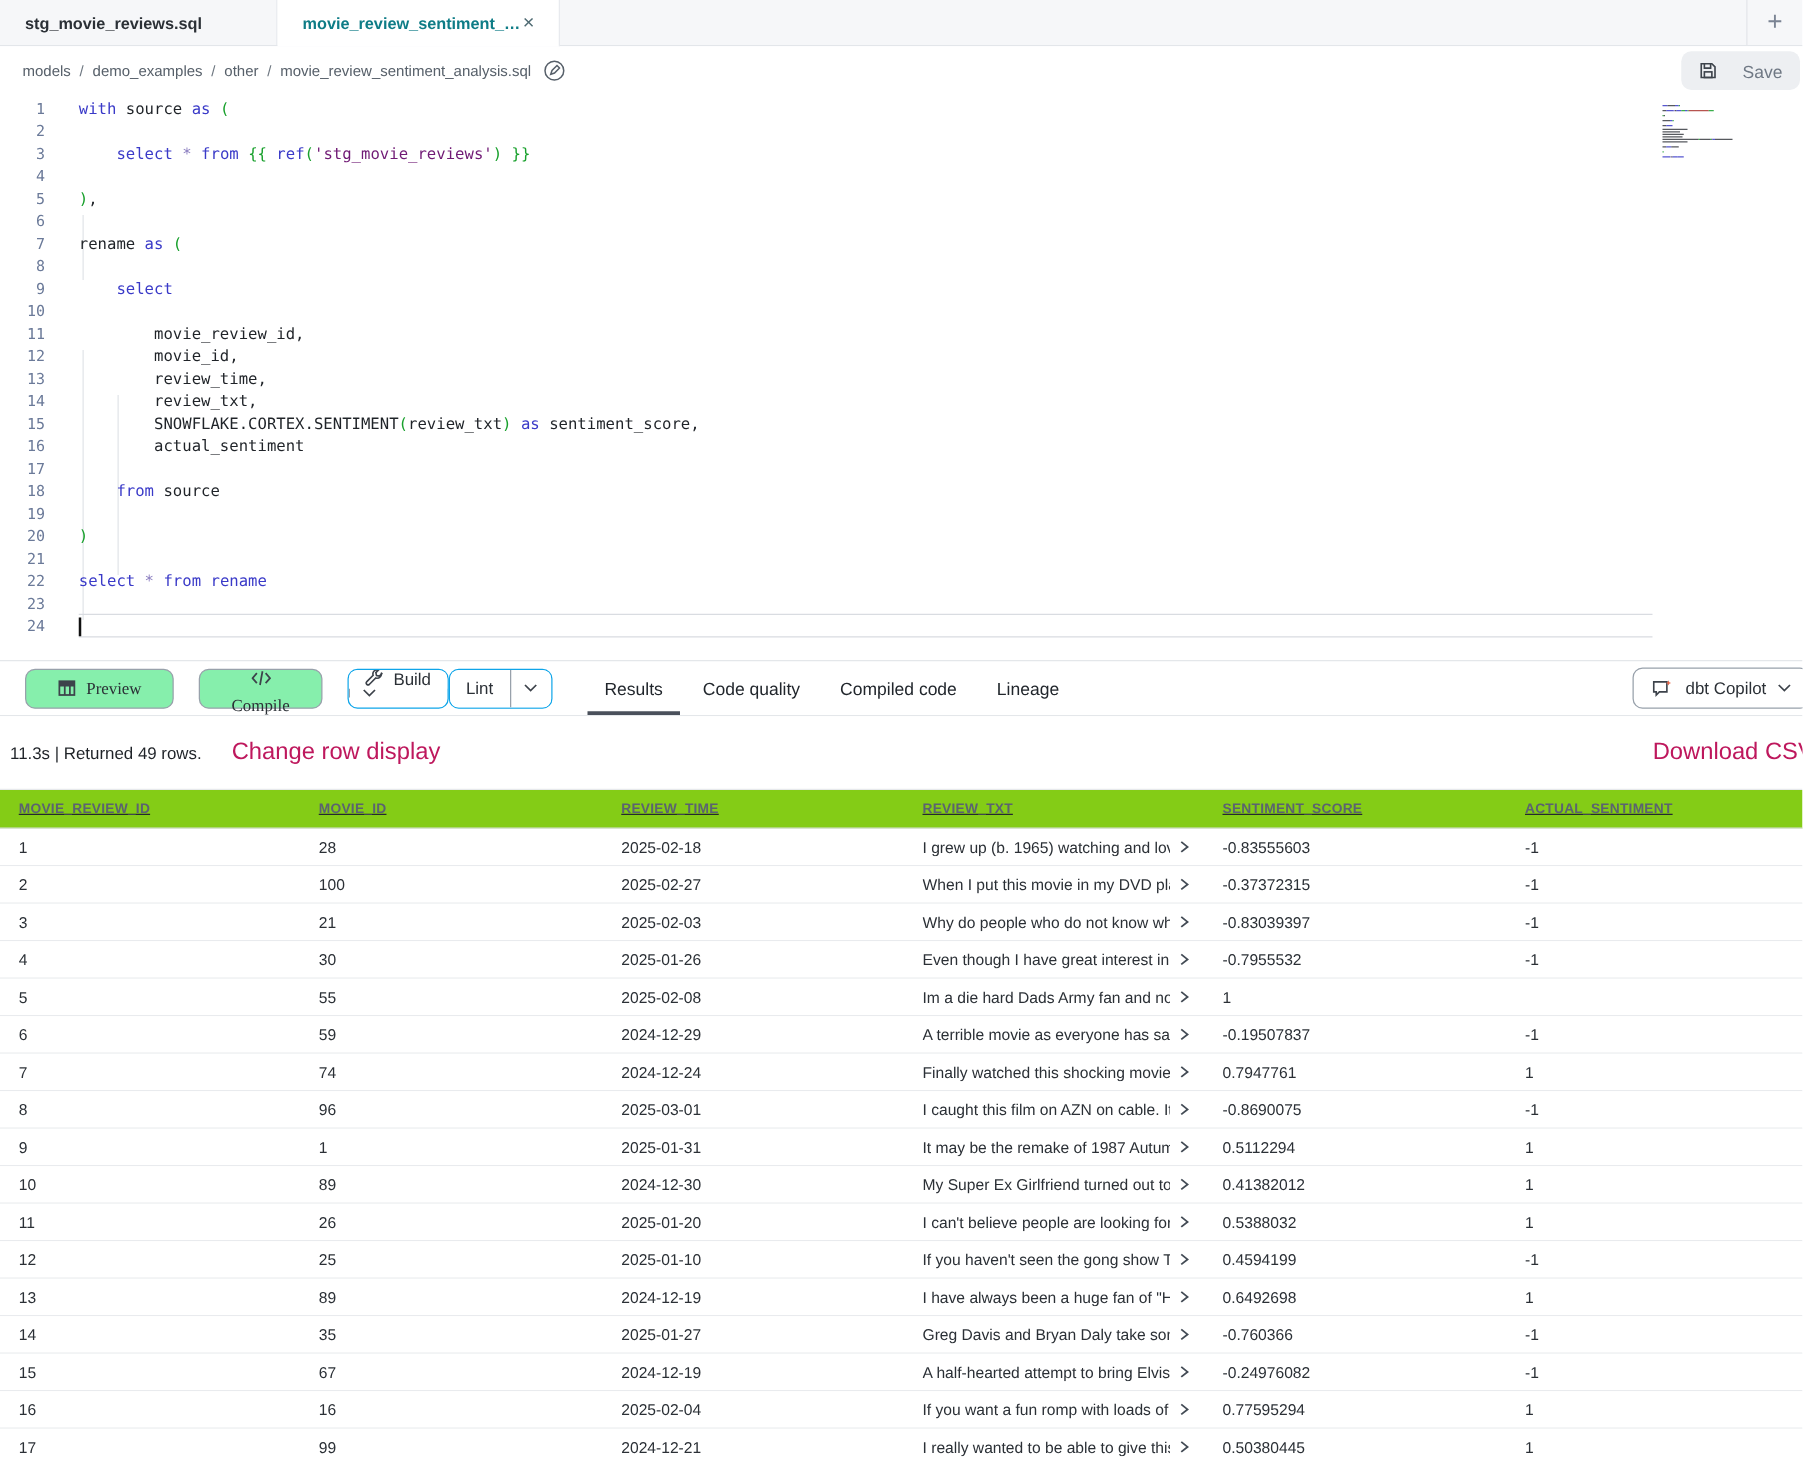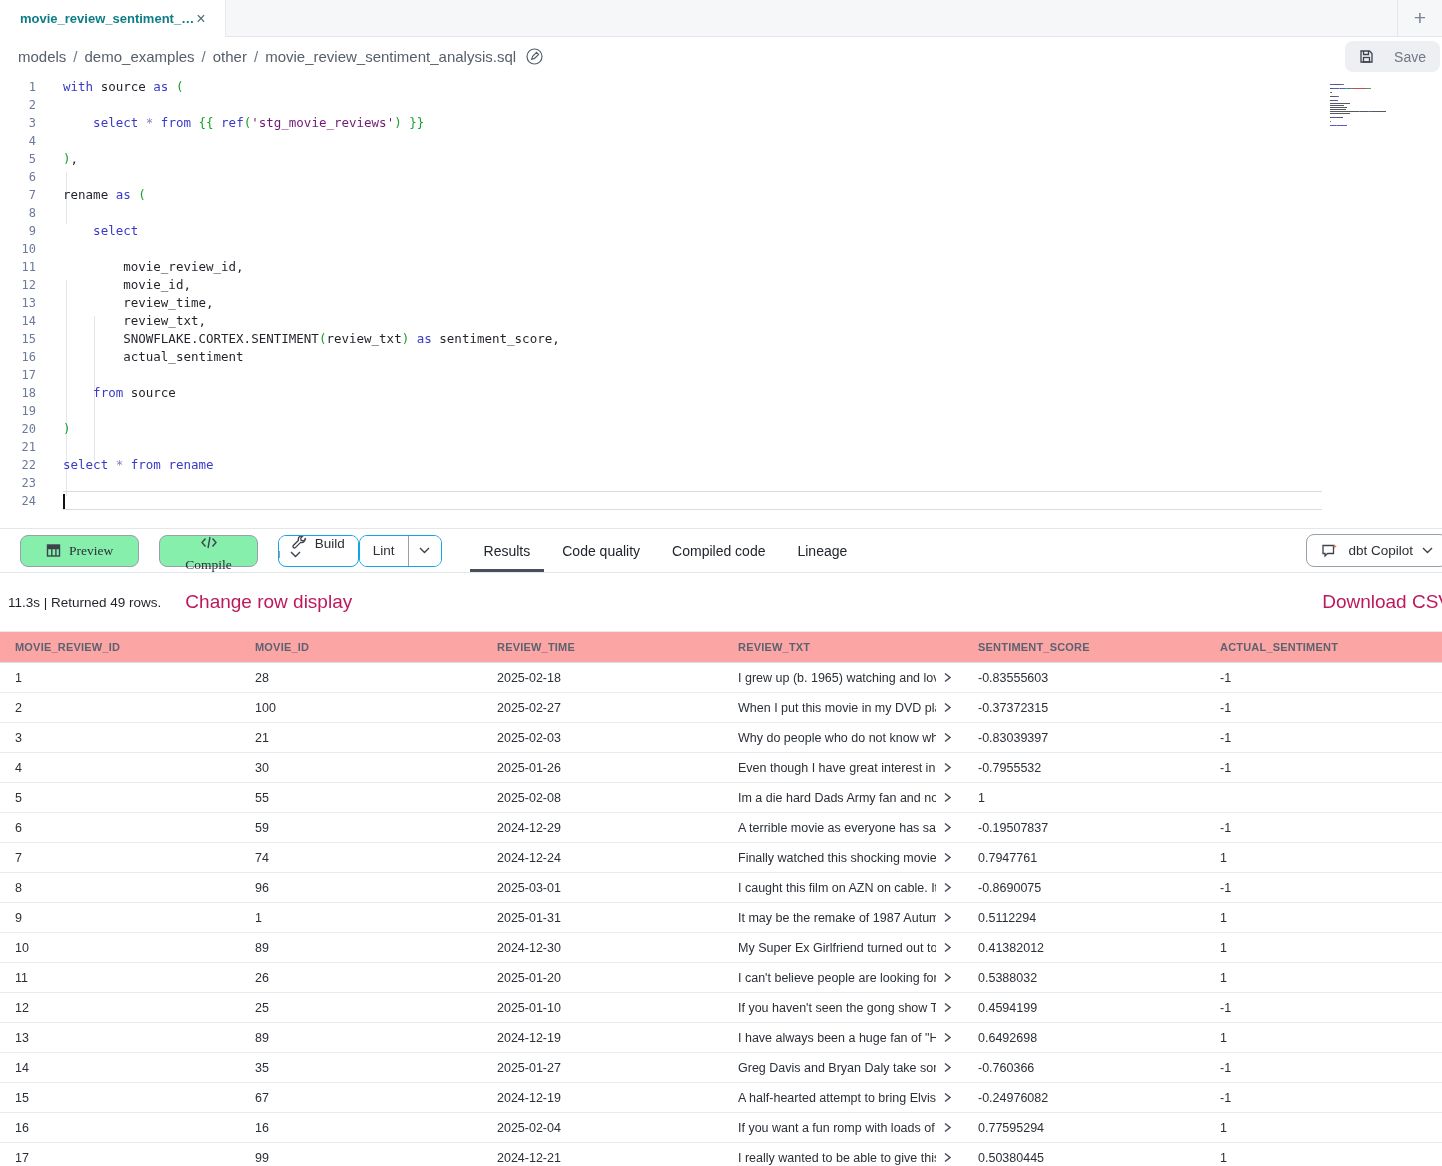--- a/index.html
+++ b/index.html
@@ -14,21 +14,21 @@
   .tab.active { width:226px; background:#fff; color:#0e7c86; border-right:1px solid #e8eaee;
     margin-bottom:-1px; justify-content:space-between; }
   .tab-close { font-weight:400; font-size:16px; color:#4e6a72; cursor:pointer; padding:0 2px; line-height:1; }
   .tabbar-fill { flex:1; }
   .tabbar-vdiv { width:1px; background:#e3e6ea; margin:0; }
   .newtab { width:44px; display:flex; align-items:center; justify-content:center;
     font-size:21px; font-weight:300; color:#7b8494; background:transparent; border:none; cursor:pointer; }
 
   
   .crumbbar { display:flex; align-items:center; height:39px; padding:0 2px 0 18px; background:#fff; }
-  .breadcrumb { display:flex; align-items:center; font-size:15px; color:#57606a; }
+  .breadcrumb { display:flex; align-items:center; font-size:12px; color:#57606a; }
   .breadcrumb .sep { margin:0 7px; color:#6e7781; }
   .crumb-icon { margin-left:10px; display:flex; align-items:center; color:#57606a; cursor:pointer; }
   .save-btn { margin-left:auto; display:flex; align-items:center; gap:20px; height:31px; padding:0 14px;
     background:#edeff2; border:none; border-radius:8px; color:#6f7884; font-size:14px; cursor:pointer;
     font-family:"Liberation Sans", sans-serif; }
 
   
   .editor { position:relative; height:452px; background:#fff; overflow:hidden; }
   .code-lines { position:absolute; left:0; top:2px; right:0; }
   .code-row { display:flex; height:18px; line-height:18px;
@@ -78,35 +78,38 @@
   
   .metabar { display:flex; align-items:center; height:58px; padding:0 0 0 8px; background:#fff; }
   .meta-status { font-size:13.5px; color:#1f2328; }
   .meta-link { font-size:19px; color:#be185d; cursor:pointer; }
   .meta-link.change { margin-left:24px; }
   .meta-link.download { margin-left:auto; margin-right:-9px; white-space:nowrap; }
 
   
   .rtable { border-top:1px solid #e7e9ec; }
   .trow { display:grid; grid-template-columns:240px 242px 241px 240px 242px 1fr; }
-  .thead { background:#fca5a5; height:31px; border-bottom:1px solid #d9dde2; }
+  .thead { background:#84cc16; height:31px; border-bottom:1px solid #d9dde2;text-decoration:underline; }
   .thead .cell { font-size:11px; font-weight:700; color:#5b6370; letter-spacing:.2px; }
   .tbody .trow { height:30px; border-bottom:1px solid #e9ebee; background:#fff; }
   .cell { display:flex; align-items:center; padding-left:15px; font-size:12.5px; color:#2b3036;
     overflow:hidden; white-space:nowrap; }
   .cell.review { gap:7px; }
   .cell.review .rvtext { display:inline-block; width:198px; overflow:hidden; white-space:nowrap; }
   .expand { display:inline-flex; color:#444c56; cursor:pointer; flex:none; }
 </style>
 </head>
 <body>
 
 <div class="app">
 
   <div class="tabbar">
+    <div class="tab inactive">
+      <span>stg_movie_reviews.sql</span>
+    </div>
     <div class="tab active">
       <span>movie_review_sentiment_…</span>
       <span class="tab-close">×</span>
     </div>
     <div class="tabbar-fill"></div>
     <div class="tabbar-vdiv"></div>
     <button class="newtab">+</button>
   </div>
 
   <div class="crumbbar">

